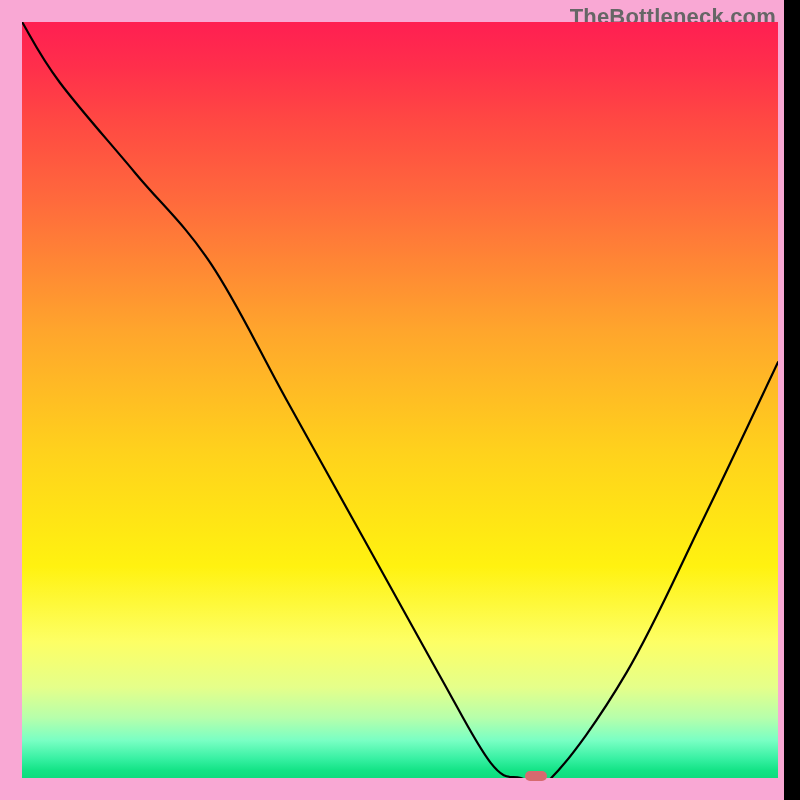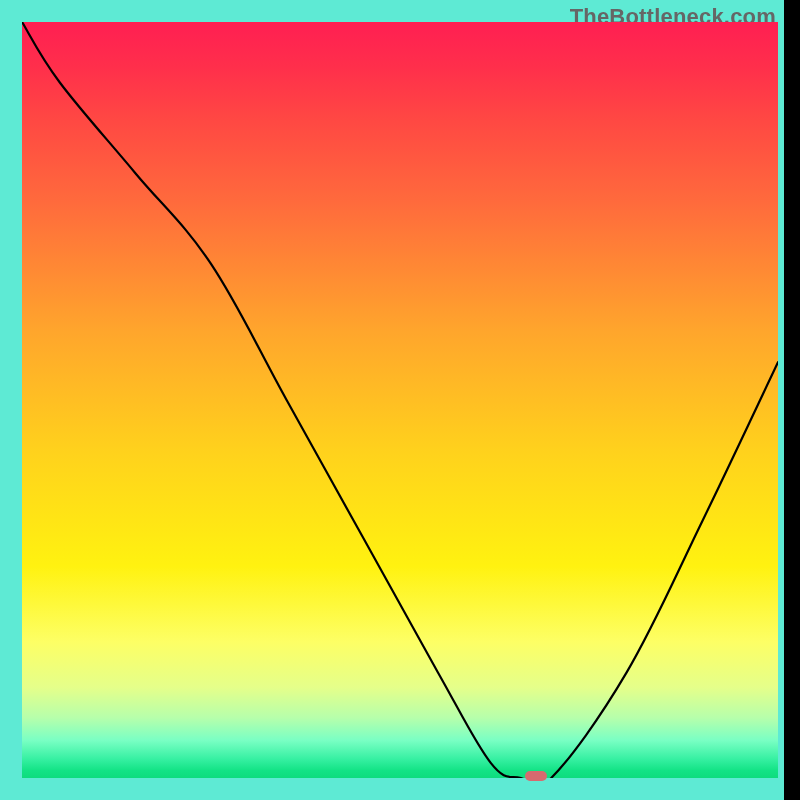--- a/index.html
+++ b/index.html
@@ -9,21 +9,21 @@
     width: 800px;
     height: 800px;
     overflow: hidden;
   }
   .frame {
     position: absolute;
     left: 0;
     top: 0;
     width: 784px;
     height: 800px;
-    background: #5eead4;
+    background: #f9a8d4;
   }
   .watermark {
     position: absolute;
     top: 4px;
     right: 8px;
     color: #666;
     font-family: Arial, Helvetica, sans-serif;
     font-size: 22px;
     font-weight: bold;
     letter-spacing: 0.2px;

